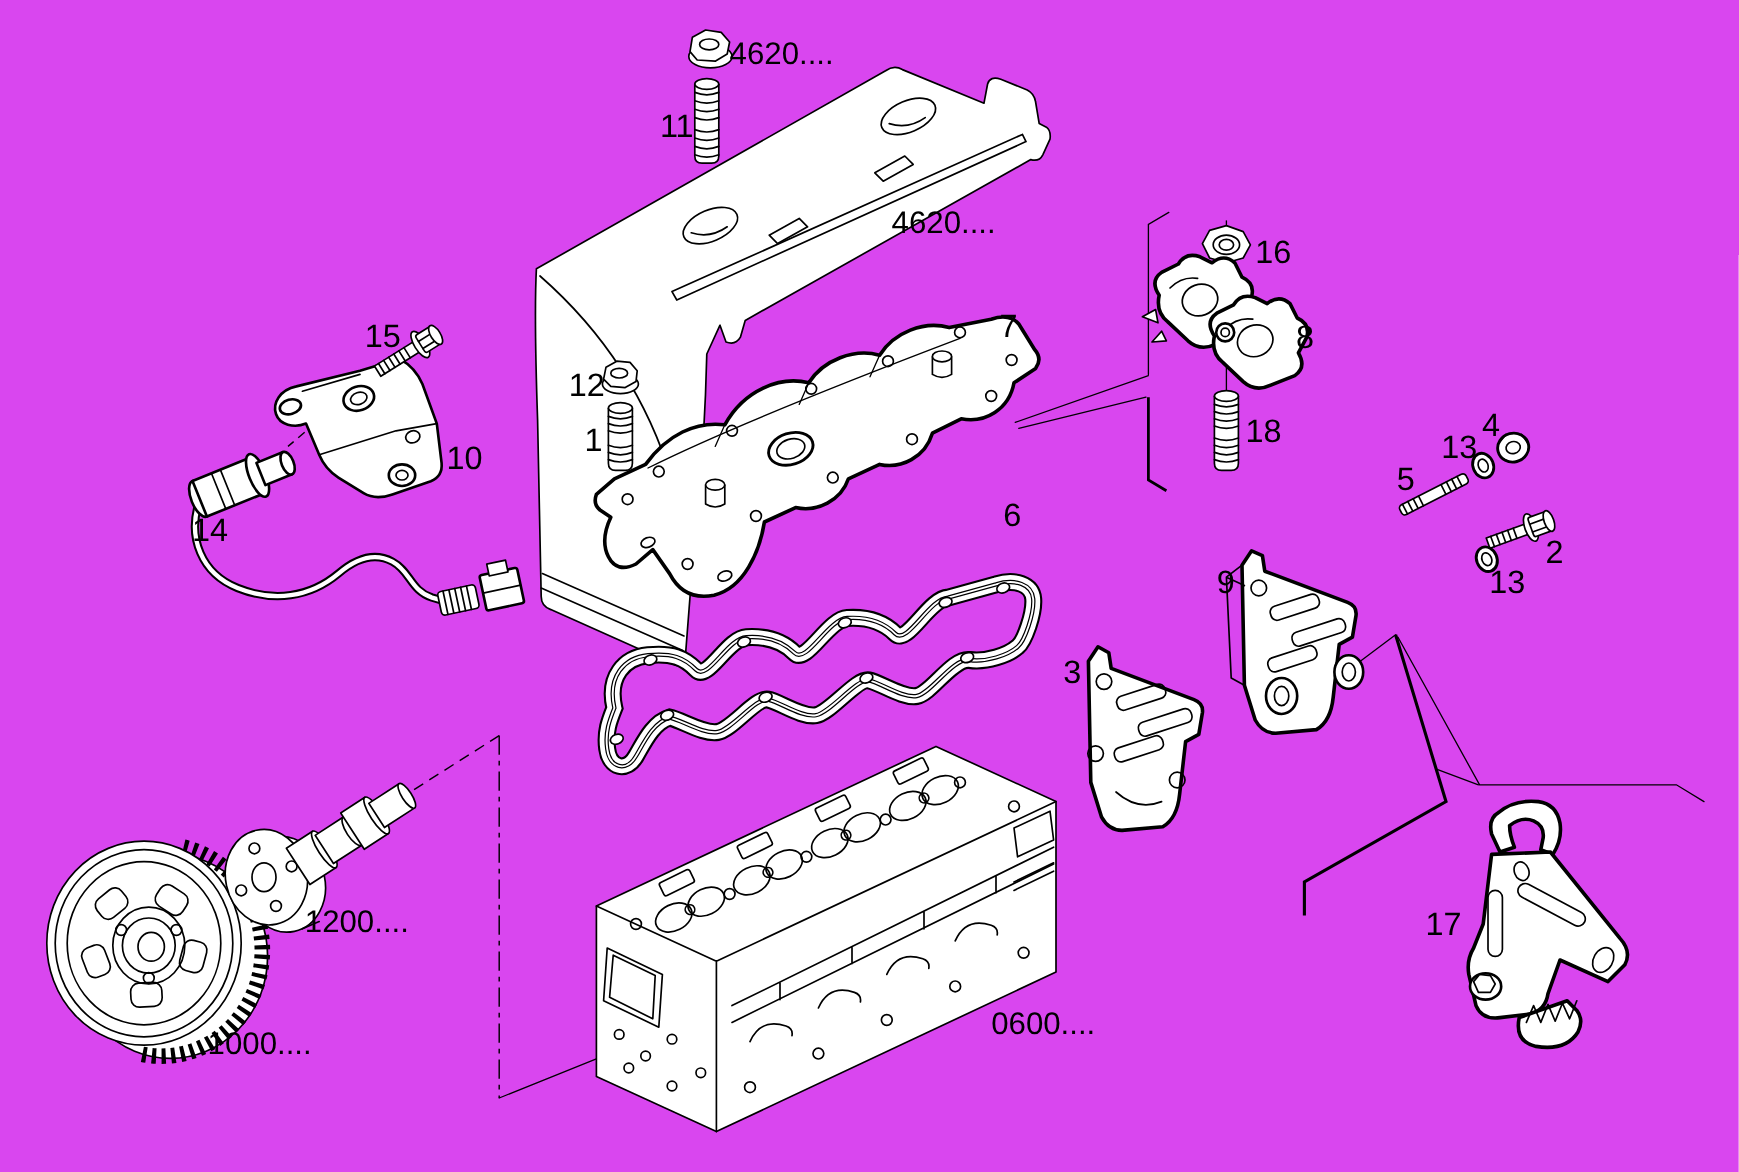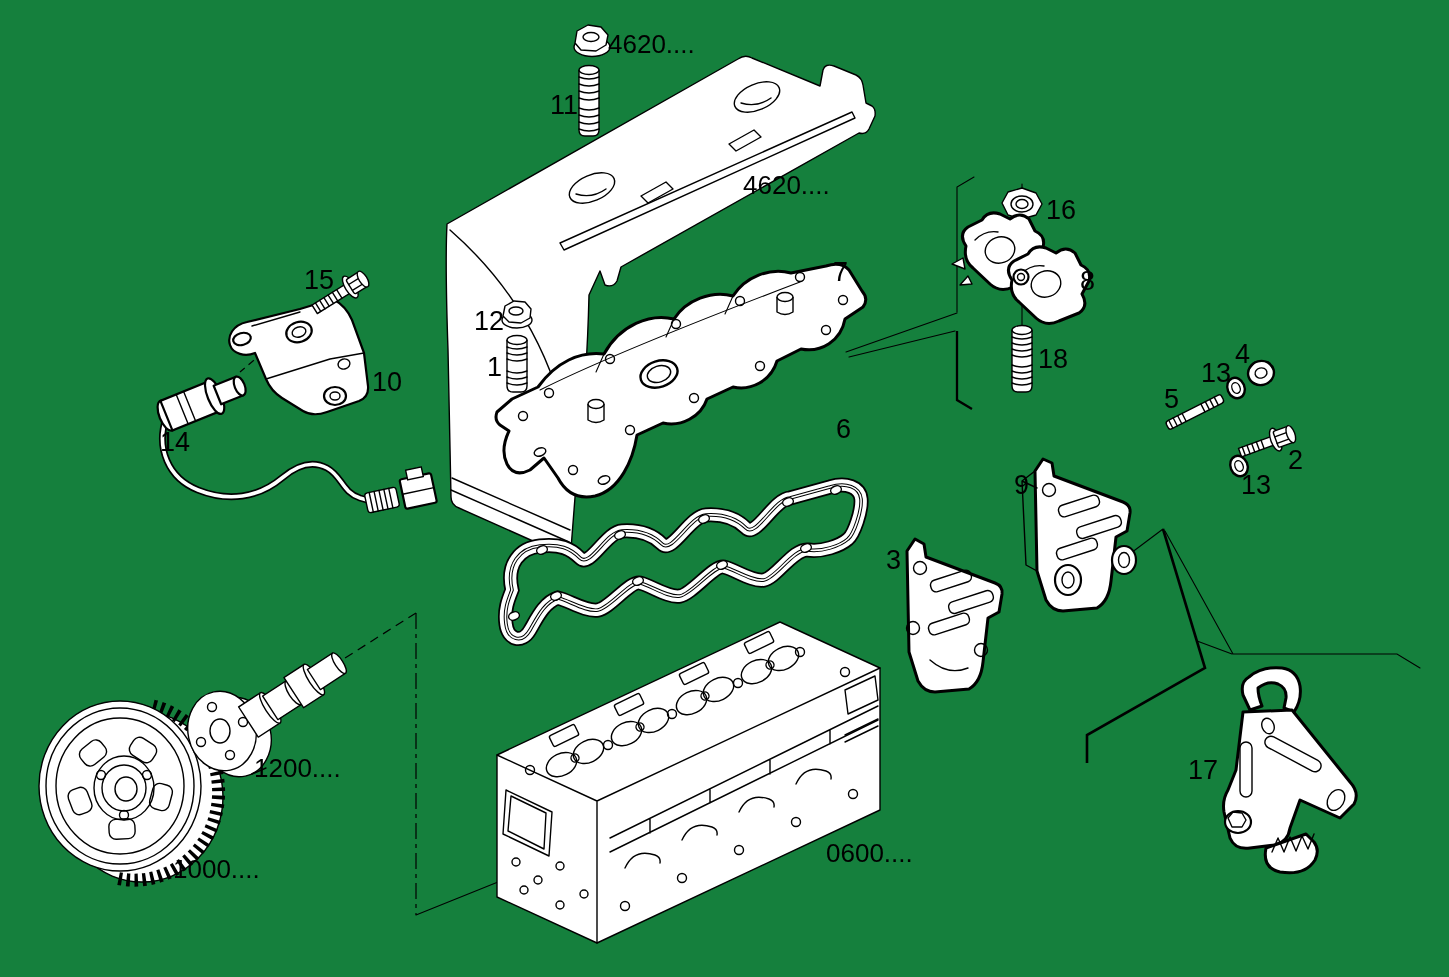--- a/index.html
+++ b/index.html
@@ -1,16 +1,16 @@
 <!DOCTYPE html>
 <html><head>
 <meta charset="utf-8">
 <style>
   html,body{margin:0;padding:0;background:#ffffff;}
-  .stage{position:relative;width:1449px;height:977px;background:#15803d;overflow:hidden;
+  .stage{position:relative;width:1449px;height:977px;background:#d946ef;overflow:hidden;
          font-family:"Liberation Sans",sans-serif;text-decoration:underline;}
   svg{display:block}
   .callout{font-family:"Liberation Sans",sans-serif;font-size:27px;fill:#000;}
   .code{font-family:"Liberation Sans",sans-serif;font-size:26px;fill:#000;}
   .thin{fill:none;stroke:#000;stroke-width:1.4;stroke-linejoin:round;stroke-linecap:round;}
   .thinf{fill:#fff;stroke:#000;stroke-width:1.4;stroke-linejoin:round;}
   .med{fill:#fff;stroke:#000;stroke-width:2.2;stroke-linejoin:round;}
   .thick{fill:#fff;stroke:#000;stroke-width:3;stroke-linejoin:round;stroke-linecap:round;}
   .hair{fill:none;stroke:#000;stroke-width:1.1;stroke-linecap:round;}
 </style>

